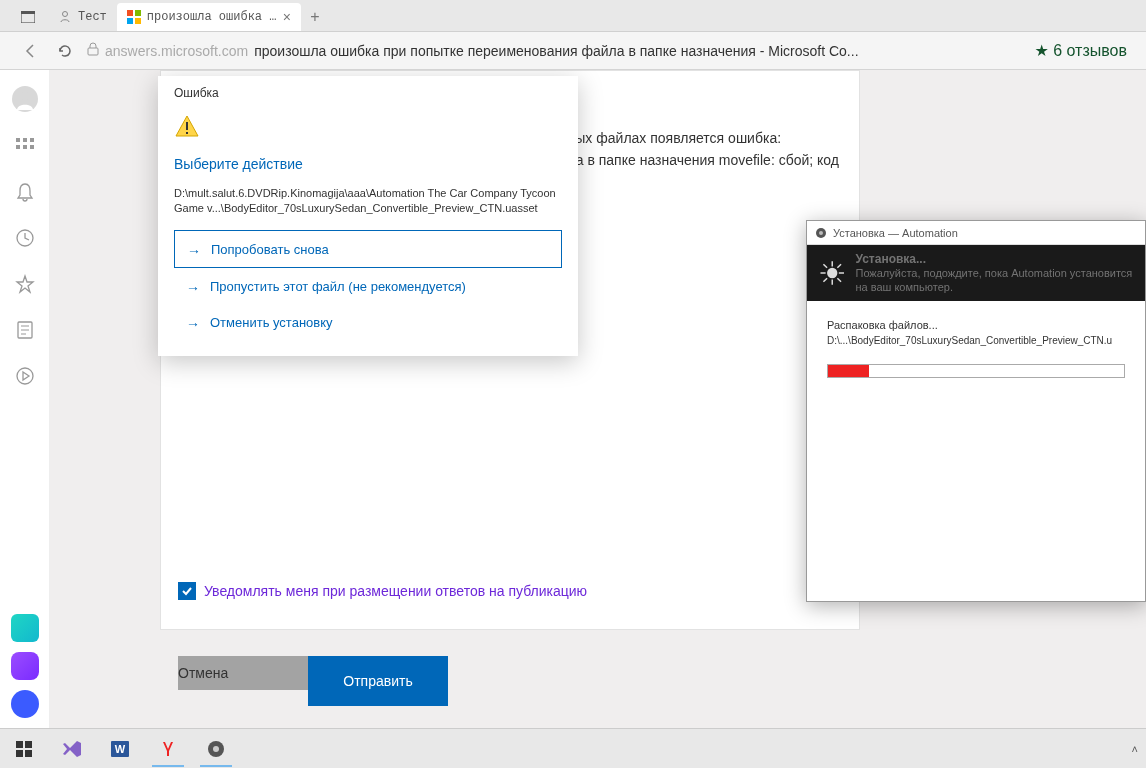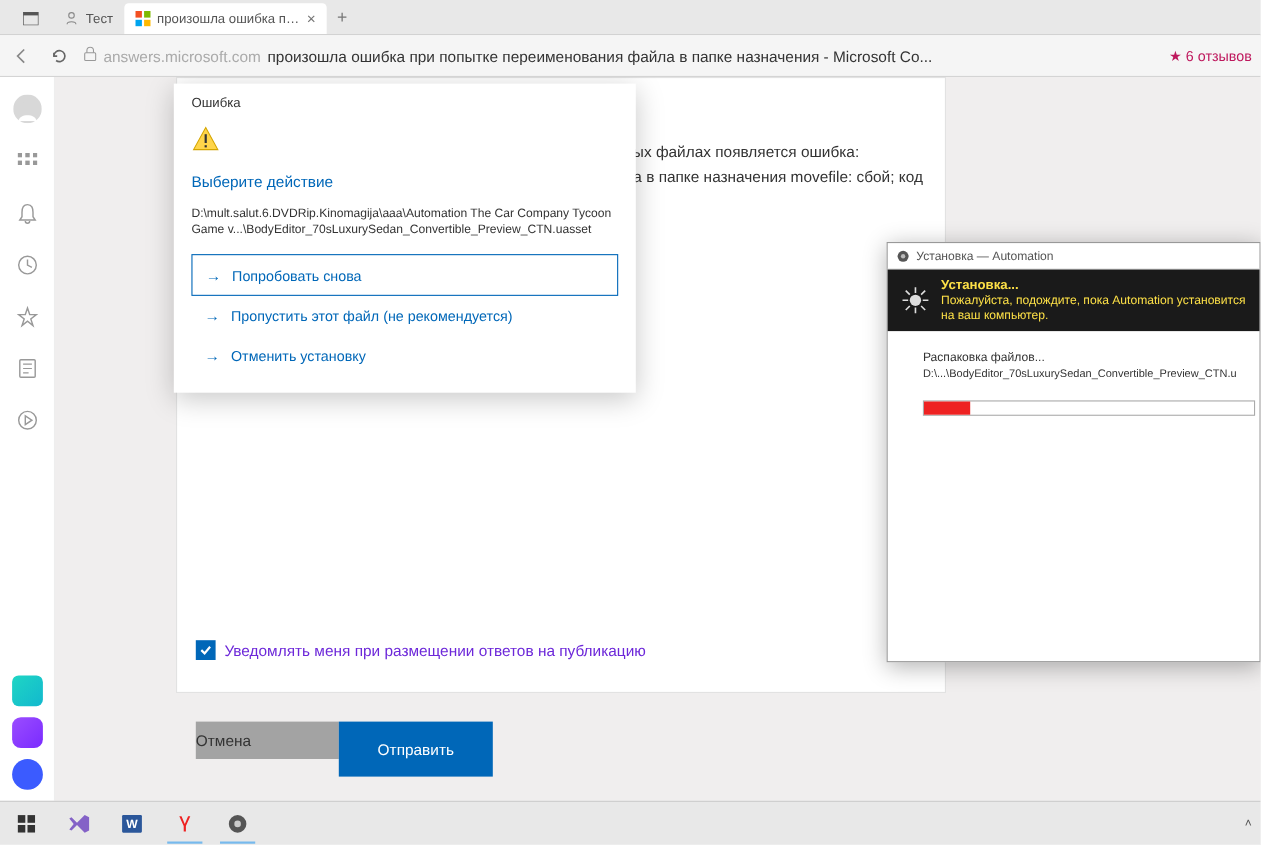--- a/index.html
+++ b/index.html
@@ -4,31 +4,31 @@
 <style>
 * { margin: 0; padding: 0; box-sizing: border-box; font-family: Arial, "Segoe UI", sans-serif; }
 body { width: 1146px; height: 768px; background: #f5f5f5; overflow: hidden; position: relative; }
 
 
 .browser-tabs { height: 32px; background: #e8e8e8; display: flex; align-items: flex-end; padding-left: 8px; border-bottom: 1px solid #d0d0d0; }
 .system-button { width: 40px; height: 28px; display: flex; align-items: center; justify-content: center; color: #555; }
 .tab { height: 28px; padding: 0 10px; display: flex; align-items: center; gap: 6px; font-size: 12px; color: #555; border-radius: 4px 4px 0 0; min-width: 0; cursor: pointer; }
 .tab.active { background: #ffffff; margin-top: 19px; }
 .tab-favicon { width: 14px; height: 14px; flex-shrink: 0; }
-.tab-title { white-space: nowrap; overflow: hidden; text-overflow: ellipsis; max-width: 130px; }
+.tab-title { white-space: nowrap; overflow: hidden; text-overflow: ellipsis; max-width: 130px; font-family: Liberation Mono, monospace; }
 .tab-close { font-size: 14px; color: #777; cursor: pointer; }
 .new-tab { width: 28px; height: 28px; display: flex; align-items: center; justify-content: center; color: #777; font-size: 16px; cursor: pointer; }
 
-.browser-toolbar { height: 38px; background: #f5f5f5; display: flex; align-items: center; padding: 0 8px; gap: 10px; border-bottom: 1px solid #d4d4d4; }
+.browser-toolbar { height: 38px; background: #f5f5f5; display: flex; align-items: center; padding: 0 19px; gap: 10px; border-bottom: 1px solid #d4d4d4; }
 .nav-btn { width: 24px; height: 24px; display: flex; align-items: center; justify-content: center; color: #777; cursor: pointer; }
 .address-area { flex: 1; display: flex; align-items: center; gap: 6px; font-size: 14px; color: #333; }
 .lock-icon { color: #888; }
 .domain { color: #aaa; }
 .page-title-text { color: #333; white-space: nowrap; overflow: hidden; text-overflow: ellipsis; }
-.reviews { font-size: 13px; color: #be185d; white-space: nowrap; }
+.reviews { font-size: 16px; color: #14532d; white-space: nowrap; }
 
 
 .left-sidebar { position: absolute; left: 0; top: 70px; width: 50px; bottom: 40px; background: #fff; display: flex; flex-direction: column; align-items: center; padding-top: 16px; gap: 22px; border-right: 1px solid #eee; }
 .side-icon { color: #888; cursor: pointer; }
 .side-icon.avatar svg circle { fill: #d8d8d8; }
 .side-apps { position: absolute; bottom: 10px; display: flex; flex-direction: column; gap: 10px; align-items: center; }
 .app-tile { width: 28px; height: 28px; border-radius: 6px; }
 
 
 .page-area { position: absolute; left: 50px; top: 70px; right: 0; bottom: 40px; background: #f0eeee; overflow: hidden; }
@@ -52,24 +52,24 @@
 .checkbox { width: 18px; height: 18px; background: #0067b8; display: flex; align-items: center; justify-content: center; }
 .checkbox svg { stroke: #fff; }
 
 .buttons-row { position: absolute; left: 128px; top: 586px; display: flex; }
 .btn-cancel { width: 130px; height: 34px; background: #a3a3a3; color: #333; font-size: 14px; display: flex; align-items: center; justify-content: flex-start; cursor: pointer; margin-right: 0; }
 .btn-submit { width: 140px; height: 50px; background: #0067b8; color: #fff; font-size: 14px; display: flex; align-items: center; justify-content: center; cursor: pointer; }
 
 
 .installer { position: absolute; right: 0; top: 220px; width: 340px; background: #fff; border: 1px solid #999; box-shadow: 0 4px 20px rgba(0,0,0,0.3); z-index: 20; height: 382px; }
 .installer-titlebar { height: 24px; display: flex; align-items: center; padding: 0 8px; gap: 6px; font-size: 11px; color: #555; border-bottom: 1px solid #ddd; }
-.installer-header { height: 56px; background: #1a1a1a; display: flex; align-items: center; padding: 0 12px; gap: 10px; color: #fde047; }
+.installer-header { height: 56px; background: #1a1a1a; display: flex; align-items: center; padding: 0 12px; gap: 10px; color: #737373; }
 .installer-header-text { font-size: 11px; line-height: 14px; }
 .installer-header-title { font-weight: bold; font-size: 12px; }
-.installer-body { padding: 18px 4px; font-size: 11px; color: #333; margin-left: 28px; }
+.installer-body { padding: 18px 20px; font-size: 11px; color: #333; }
 .installer-status { margin-bottom: 4px; }
 .installer-path { font-size: 10px; color: #333; overflow: hidden; white-space: nowrap; }
 .progress-bar { margin-top: 18px; height: 14px; border: 1px solid #aaa; position: relative; }
 .progress-fill { position: absolute; left: 0; top: 0; bottom: 0; width: 14%; background: #e22; }
 
 
 .taskbar { position: absolute; bottom: 0; left: 0; right: 0; height: 40px; background: #e8e8e8; display: flex; align-items: center; padding: 0 4px; gap: 8px; border-top: 1px solid #ccc; }
 .task-item { width: 40px; height: 36px; display: flex; align-items: center; justify-content: center; cursor: pointer; position: relative; }
 .task-item.active::after { content: ''; position: absolute; bottom: 0; left: 4px; right: 4px; height: 2px; background: #76b9ed; }
 .task-right { position: absolute; right: 8px; display: flex; align-items: center; gap: 6px; color: #555; font-size: 11px; }

